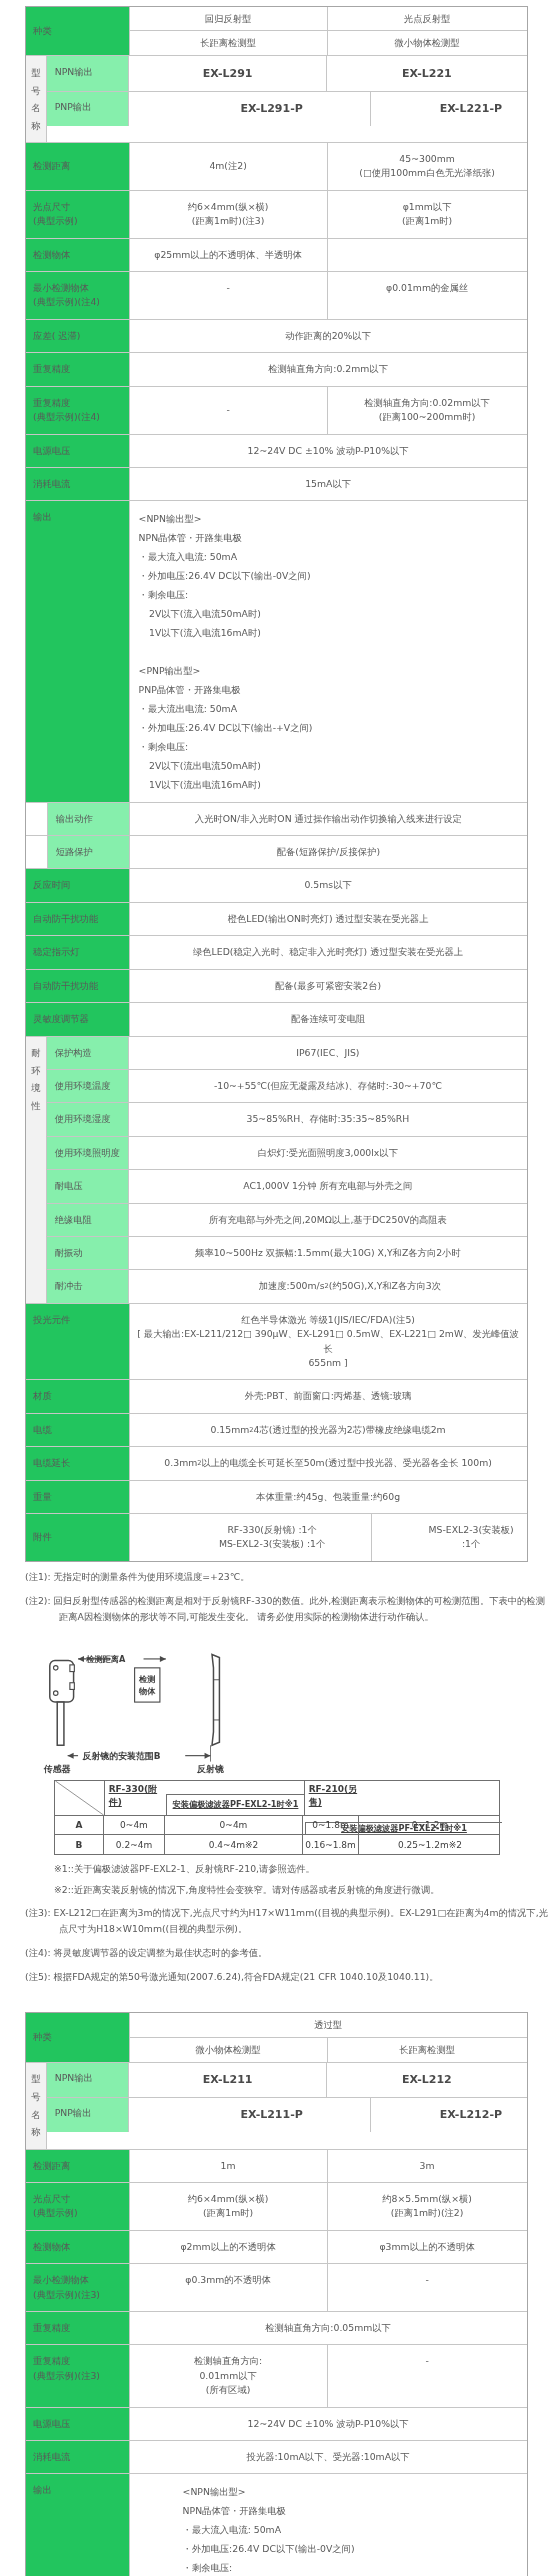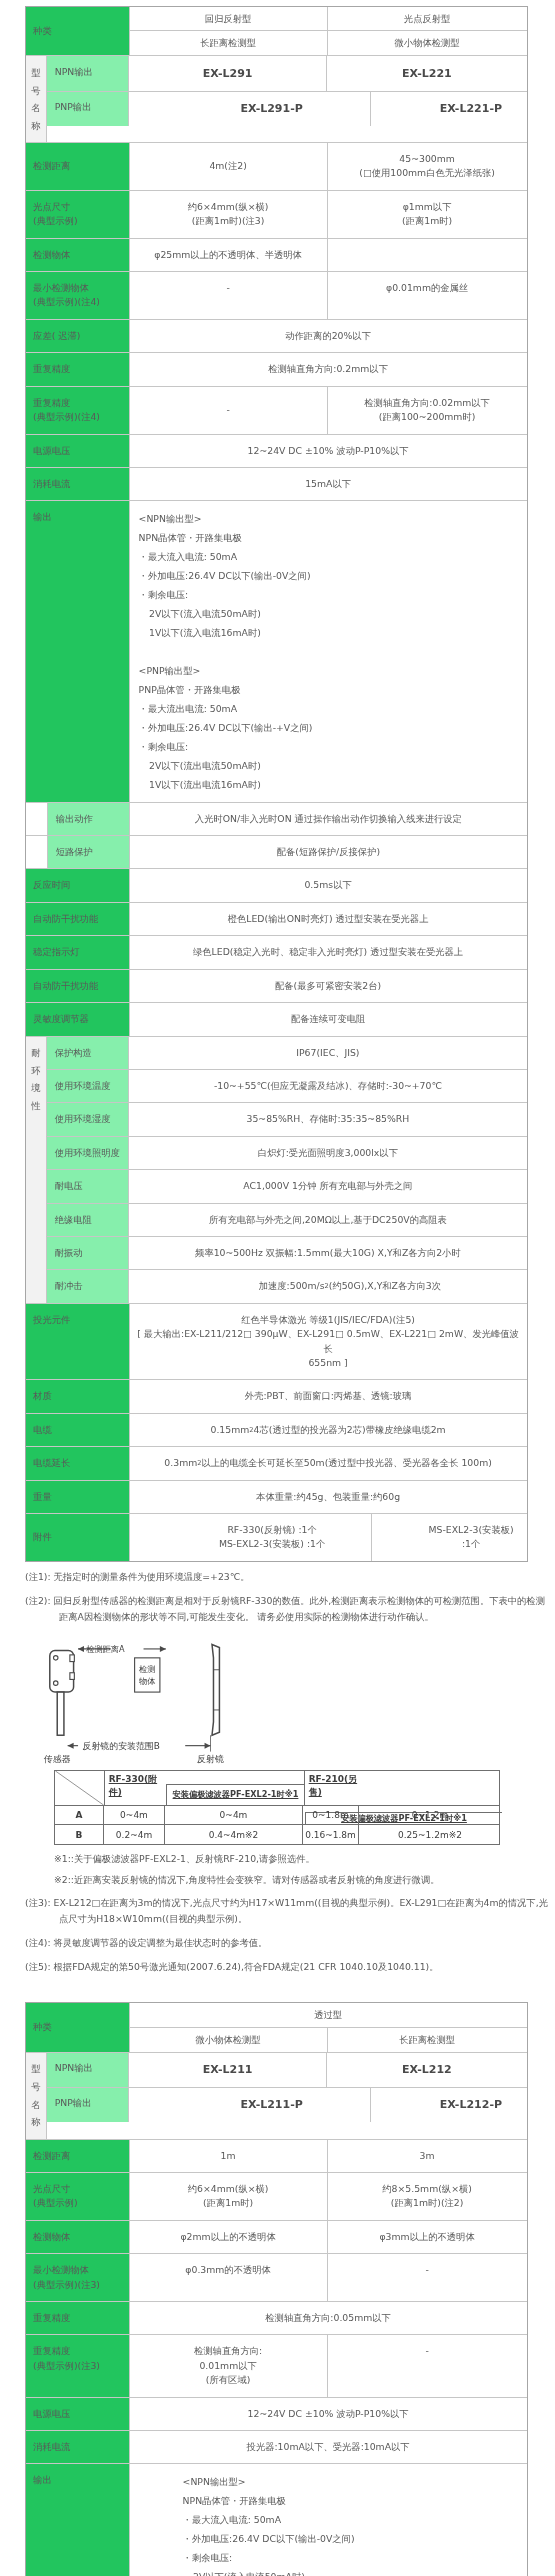--- a/index.html
+++ b/index.html
@@ -27,21 +27,21 @@
   .model{font-weight:bold;color:#4a4a4a;font-size:11px;}
   .mrow{min-height:32px;align-items:flex-start;padding-top:8.2px;}
   .outblock{line-height:2.05;padding:7.5px 9px;}
   .outblock div{min-height:18.7px;}
   .ind{padding-left:10.4px;}
   sup{font-size:6.7px;}
   
   .note{margin:7.5px 0 7.5px 25px;padding-left:34px;text-indent:-34px;line-height:1.75;width:493px;}
   .midnote{margin:5.2px 0 5.2px 54px;line-height:1.6;}
   
-  .diagram{margin:14px 0 3px 39px;}
+  .diagram{margin:24px 0 3px 39px;font-weight:bold;}
   
   .mt{margin-left:54px;width:446px;border:0.7px solid #6f6f6f;color:#3e3e3e;font-size:9px;box-sizing:border-box;}
   .mt-h{display:flex;height:34px;text-decoration:underline;}
   .mt-diag{width:49px;border-right:0.7px solid #6f6f6f;flex:none;position:relative;}
   .mt-g{display:flex;flex:none;}
   .mt-g1{width:199px;border-right:0.7px solid #6f6f6f;}
   .mt-g2{width:197px;flex-direction:column;}
   .mt-glbl{width:61px;flex:none;font-weight:bold;padding:2.2px 1.5px 0 3.7px;box-sizing:border-box;}
   .mt-gfil{flex:1;margin-top:13px;border-top:0.7px solid #6f6f6f;border-left:0.7px solid #6f6f6f;display:flex;align-items:center;justify-content:center;font-weight:bold;font-size:8.2px;box-sizing:border-box;}
   .mt-r{display:flex;border-top:0.7px solid #6f6f6f;}

